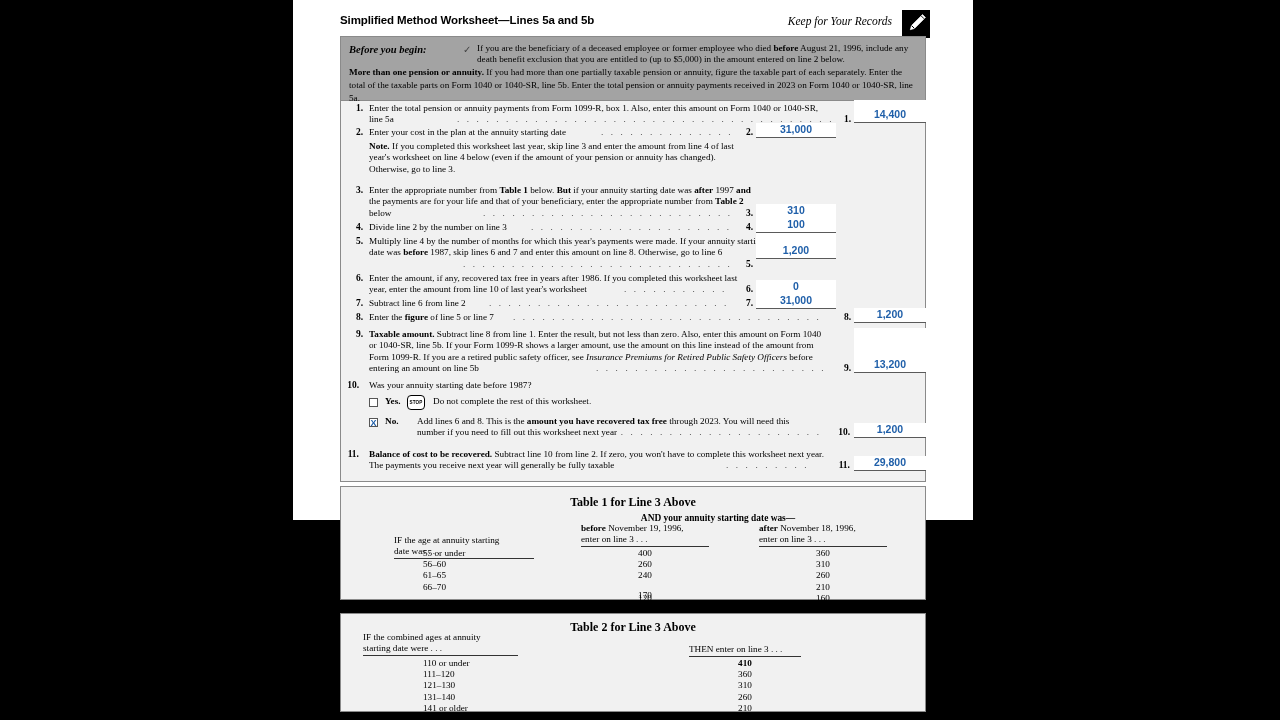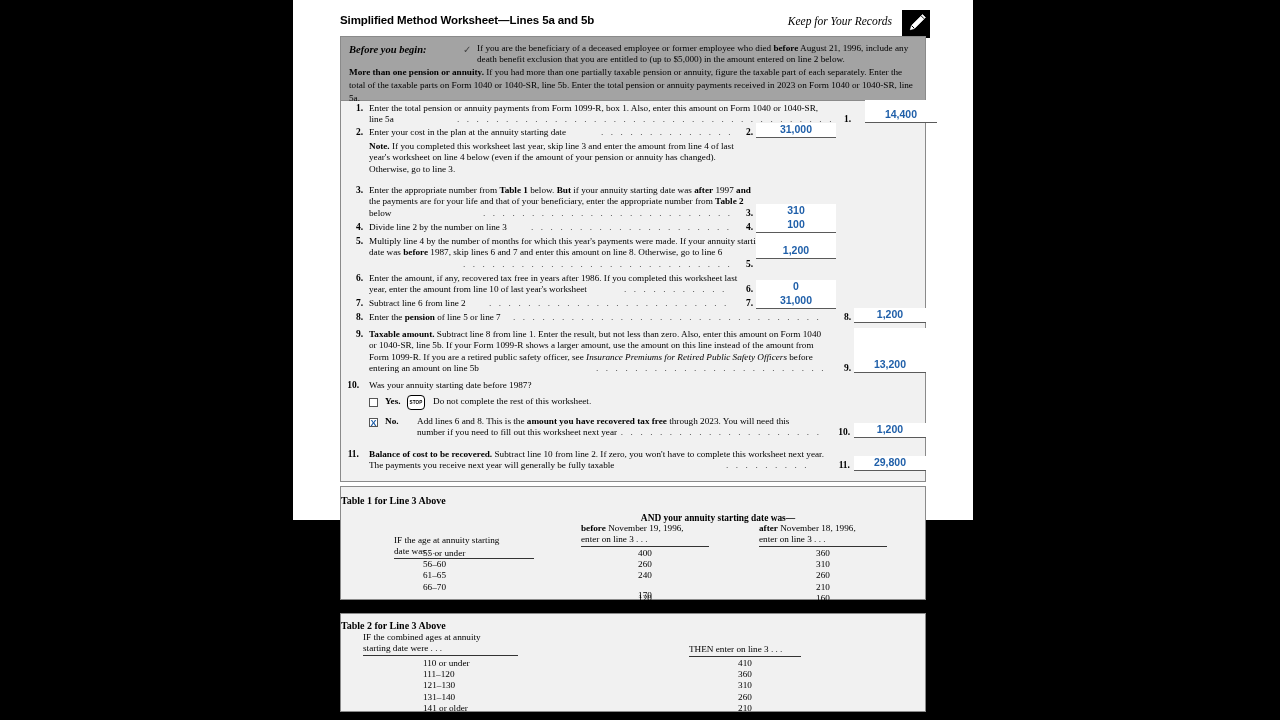--- a/index.html
+++ b/index.html
@@ -159,21 +159,22 @@
     font-weight: bold;
     letter-spacing: 0.2px;
     text-align: center;
     line-height: 13px;
     color: #000;
   }
 
   
   .tbl-title {
     position: absolute; left: 0; right: 0;
-    font-size: 10px; font-weight: bold;
+    text-align: center;
+    font-size: 12px; font-weight: bold;
   }
   .tbl-sub {
     position: absolute;
     text-align: center;
     font-size: 9.4px; font-weight: bold;
   }
   .colhead {
     position: absolute;
     font-size: 9.2px; line-height: 11.2px;
   }
@@ -212,21 +213,21 @@
         <div class="bb-para1">If you are the beneficiary of a deceased employee or former employee who died <b>before</b> August 21, 1996, include any death benefit exclusion that you are entitled to (up to $5,000) in the amount entered on line 2 below.</div>
         <div class="bb-para2"><b>More than one pension or annuity.</b> If you had more than one partially taxable pension or annuity, figure the taxable part of each separately. Enter the total of the taxable parts on Form 1040 or 1040-SR, line 5b. Enter the total pension or annuity payments received in 2023 on Form 1040 or 1040-SR, line 5a.</div>
       </div>
 
       <div id="lines">
 
         <div class="ln-no" style="left:4px; top:2px;">1.</div>
         <div class="ln-txt" style="left:28px; top:2px; width:462px;">Enter the total pension or annuity payments from Form 1099-R, box 1. Also, enter this amount on Form 1040 or 1040-SR, line 5a</div>
         <div class="leader" style="left:116px; top:13px; width:374px;">. . . . . . . . . . . . . . . . . . . . . . . . . . . . . . . . . . . . . . . . . . .</div>
         <div class="ansnum" style="left:494px; top:13px;">1.</div>
-        <div class="ansbox" style="left:524px; top:-1px; width:72px; height:23px;text-decoration:underline;">
+        <div class="ansbox" style="left:513px; top:-1px; width:72px; height:23px;text-decoration:underline;">
             <span>14,400</span>
           </div>
 
         <div class="ln-no" style="left:4px; top:26px;">2.</div>
         <div class="ln-txt" style="left:28px; top:26px; width:250px;">Enter your cost in the plan at the annuity starting date</div>
         <div class="leader" style="left:260px; top:26px; width:135px;">. . . . . . . . . . . . . .</div>
         <div class="ansnum" style="left:396px; top:26px;">2.</div>
         <div class="ansbox" style="left:415px; top:22px; width:80px; height:15px;">
             <span>31,000</span>
           </div>
@@ -267,21 +268,21 @@
 
         <div class="ln-no" style="left:4px; top:197px;">7.</div>
         <div class="ln-txt" style="left:28px; top:197px; width:160px;">Subtract line 6 from line 2</div>
         <div class="leader" style="left:148px; top:197px; width:247px;">. . . . . . . . . . . . . . . . . . . . . . . . .</div>
         <div class="ansnum" style="left:396px; top:197px;">7.</div>
         <div class="ansbox" style="left:415px; top:193px; width:80px; height:15px;">
             <span>31,000</span>
           </div>
 
         <div class="ln-no" style="left:4px; top:211px;">8.</div>
-        <div class="ln-txt" style="left:28px; top:211px; width:180px;">Enter the <b>pension</b> of line 5 or line 7</div>
+        <div class="ln-txt" style="left:28px; top:211px; width:180px;">Enter the <b>figure</b> of line 5 or line 7</div>
         <div class="leader" style="left:172px; top:211px; width:318px;">. . . . . . . . . . . . . . . . . . . . . . . . . . . . . . . .</div>
         <div class="ansnum" style="left:494px; top:211px;">8.</div>
         <div class="ansbox" style="left:513px; top:207px; width:72px; height:15px;">
             <span>1,200</span>
           </div>
 
         <div class="ln-no" style="left:4px; top:228px;">9.</div>
         <div class="ln-txt" style="left:28px; top:228px; width:462px;"><b>Taxable amount.</b> Subtract line 8 from line 1. Enter the result, but not less than zero. Also, enter this amount on Form 1040 or 1040-SR, line 5b. If your Form 1099-R shows a larger amount, use the amount on this line instead of the amount from Form 1099-R. If you are a retired public safety officer, see <i>Insurance Premiums for Retired Public Safety Officers</i> before entering an amount on line 5b</div>
         <div class="leader" style="left:255px; top:262px; width:235px;">. . . . . . . . . . . . . . . . . . . . . . . .</div>
         <div class="ansnum" style="left:494px; top:262px;">9.</div>
@@ -357,21 +358,21 @@
       <div class="colhead" style="left:22px; top:18px; width:155px;">
         <span>IF the combined ages at annuity<br>starting date were . . .</span>
         <span class="rule"></span>
       </div>
       <div class="colhead" style="left:348px; top:30px; width:112px;">
         <span>THEN enter on line 3 . . .</span>
         <span class="rule"></span>
       </div>
       <div id="t2rows">
           <div class="cell" style="left:82px; top:44px;">110 or under</div>
-          <div class="cell center" style="left:348px; top:44px; width:112px;">410</div>
+          <div class="cell center" style="left:348px; top:44px; width:112px;font-weight:bold;">410</div>
           <div class="cell" style="left:82px; top:55.2px;">111–120</div>
           <div class="cell center" style="left:348px; top:55.2px; width:112px;">360</div>
           <div class="cell" style="left:82px; top:66.4px;">121–130</div>
           <div class="cell center" style="left:348px; top:66.4px; width:112px;">310</div>
           <div class="cell" style="left:82px; top:77.6px;">131–140</div>
           <div class="cell center" style="left:348px; top:77.6px; width:112px;">260</div>
           <div class="cell" style="left:82px; top:88.8px;">141 or older</div>
           <div class="cell center" style="left:348px; top:88.8px; width:112px;">210</div>
         </div>
     </div>

